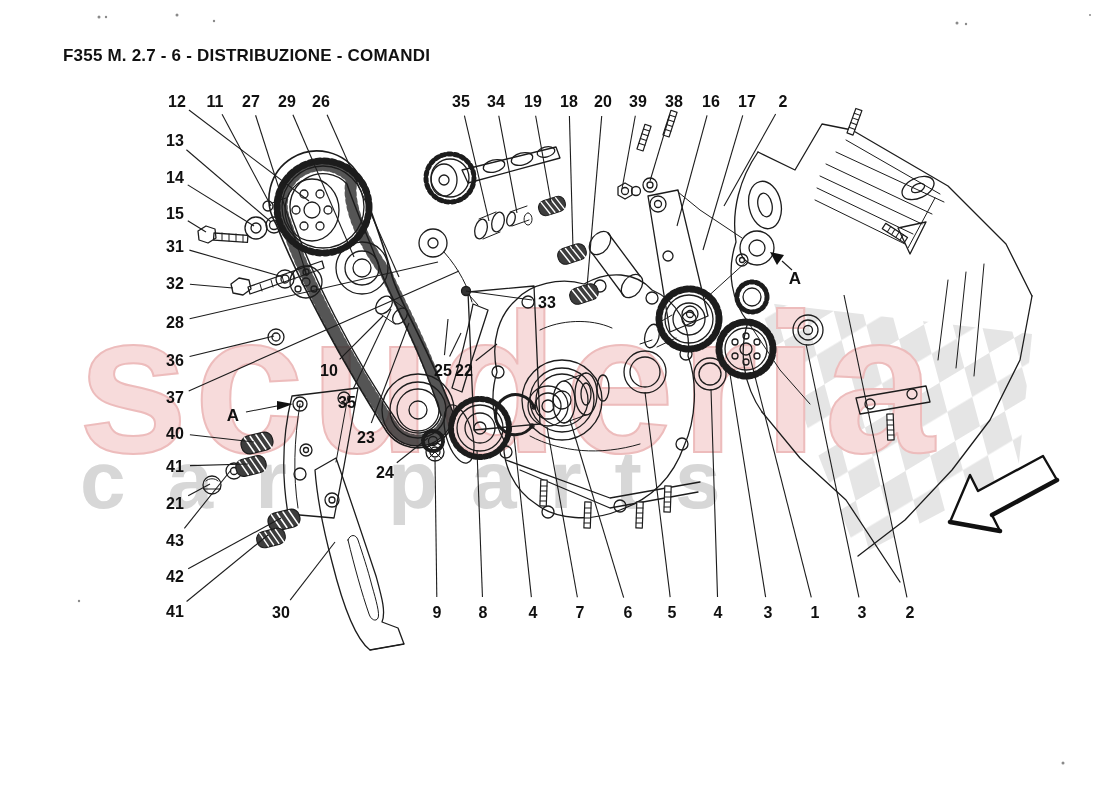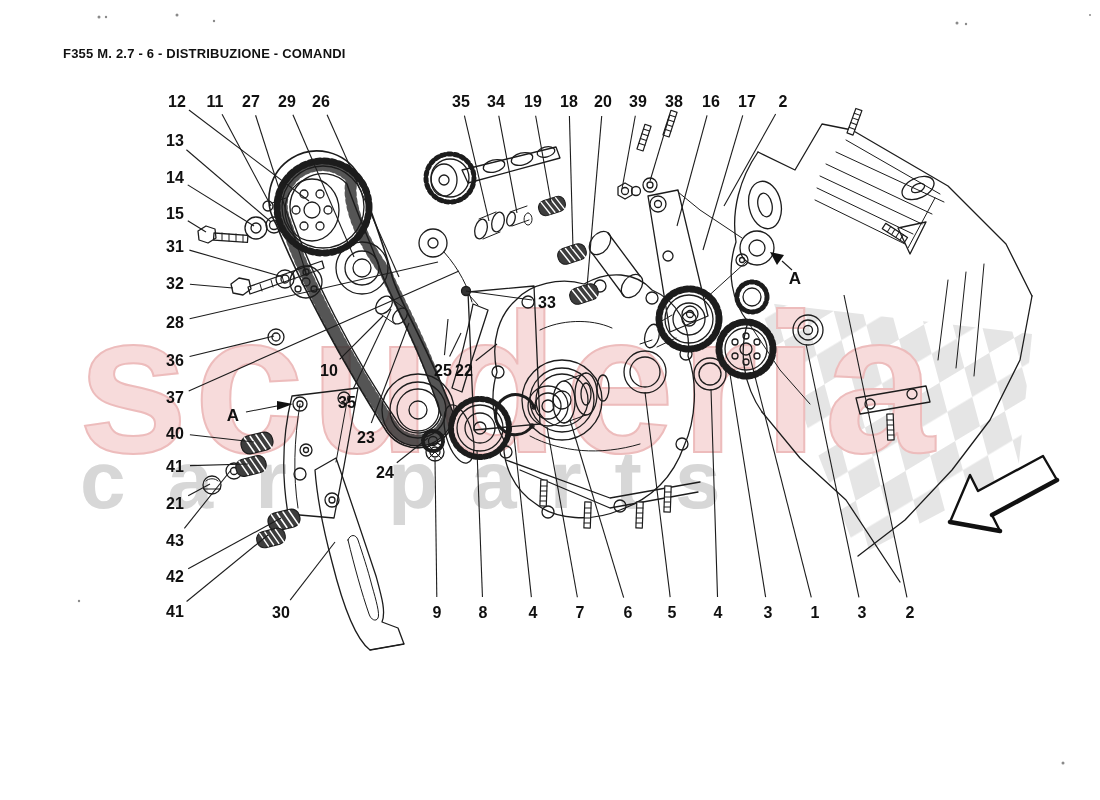--- a/index.html
+++ b/index.html
@@ -1,18 +1,18 @@
 <!DOCTYPE html>
 <html><head>
 <meta charset="utf-8">
 <style>
   html,body{margin:0;padding:0;background:#fff;}
   #page{position:relative;width:1100px;height:800px;background:#fff;overflow:hidden;
         font-family:"Liberation Sans",sans-serif;}
-  #title{position:absolute;left:63px;top:46px;font-size:13px;font-weight:bold;
+  #title{position:absolute;left:63px;top:46px;font-size:17px;font-weight:bold;
          color:#111;letter-spacing:.2px;white-space:nowrap;}
   svg{position:absolute;left:0;top:0;}
   .art{stroke:#1c1c1c;fill:none;stroke-width:1.3;stroke-linejoin:round;stroke-linecap:round;}
   .thin{stroke-width:1;}
   .callout{font-family:"Liberation Sans",sans-serif;font-weight:bold;font-size:16px;
            fill:#101010;text-anchor:middle;}
   .ref{font-size:17px;}
   .leader{stroke:#1c1c1c;stroke-width:1.1;fill:none;}
   .wm-brand{font-family:"Liberation Sans",sans-serif;font-weight:bold;font-size:198px;
             letter-spacing:6px;}

